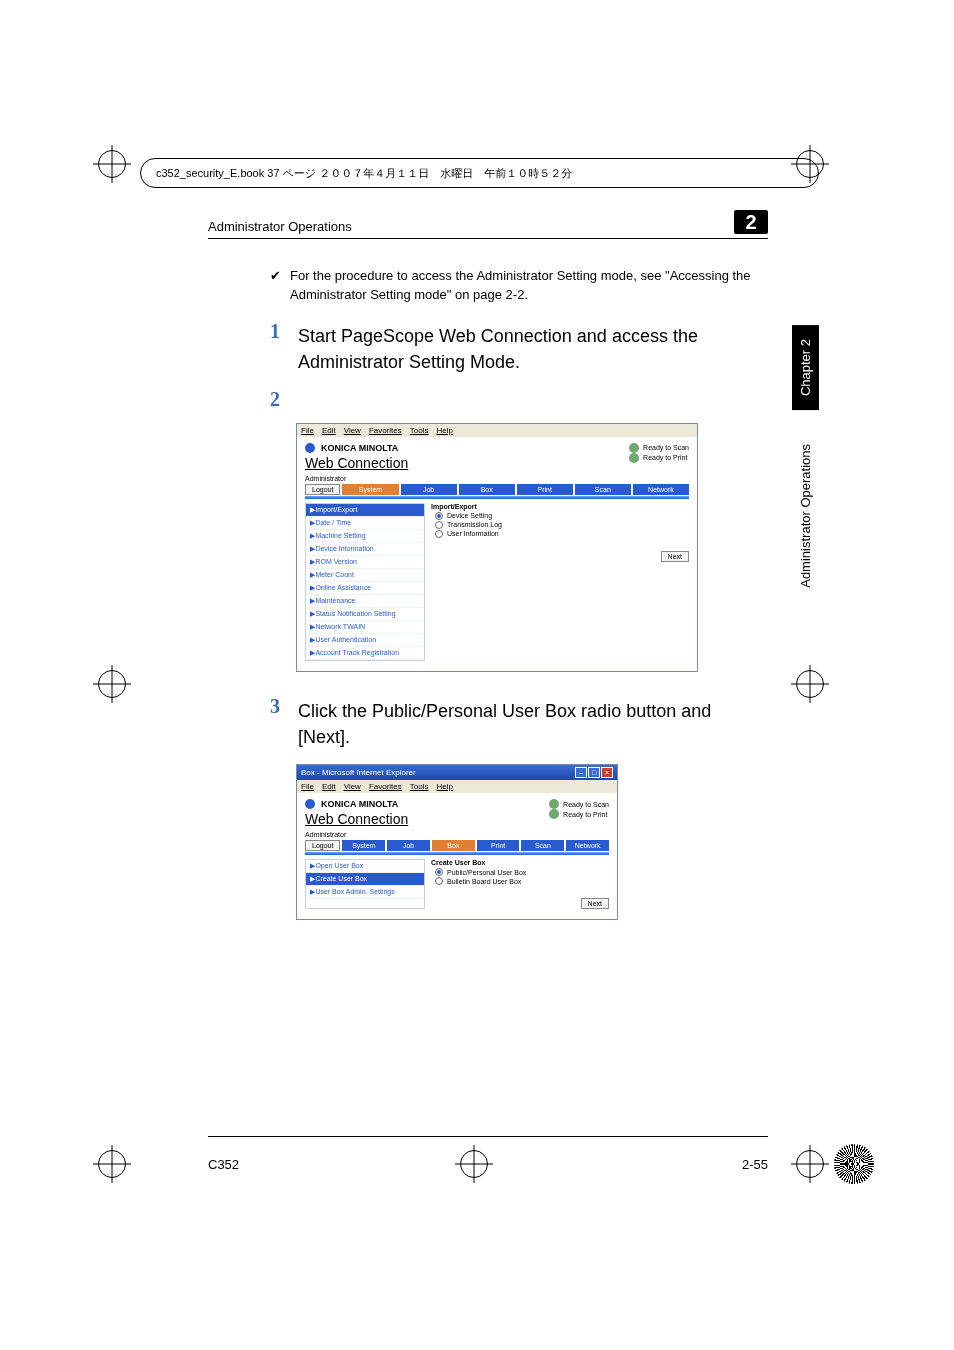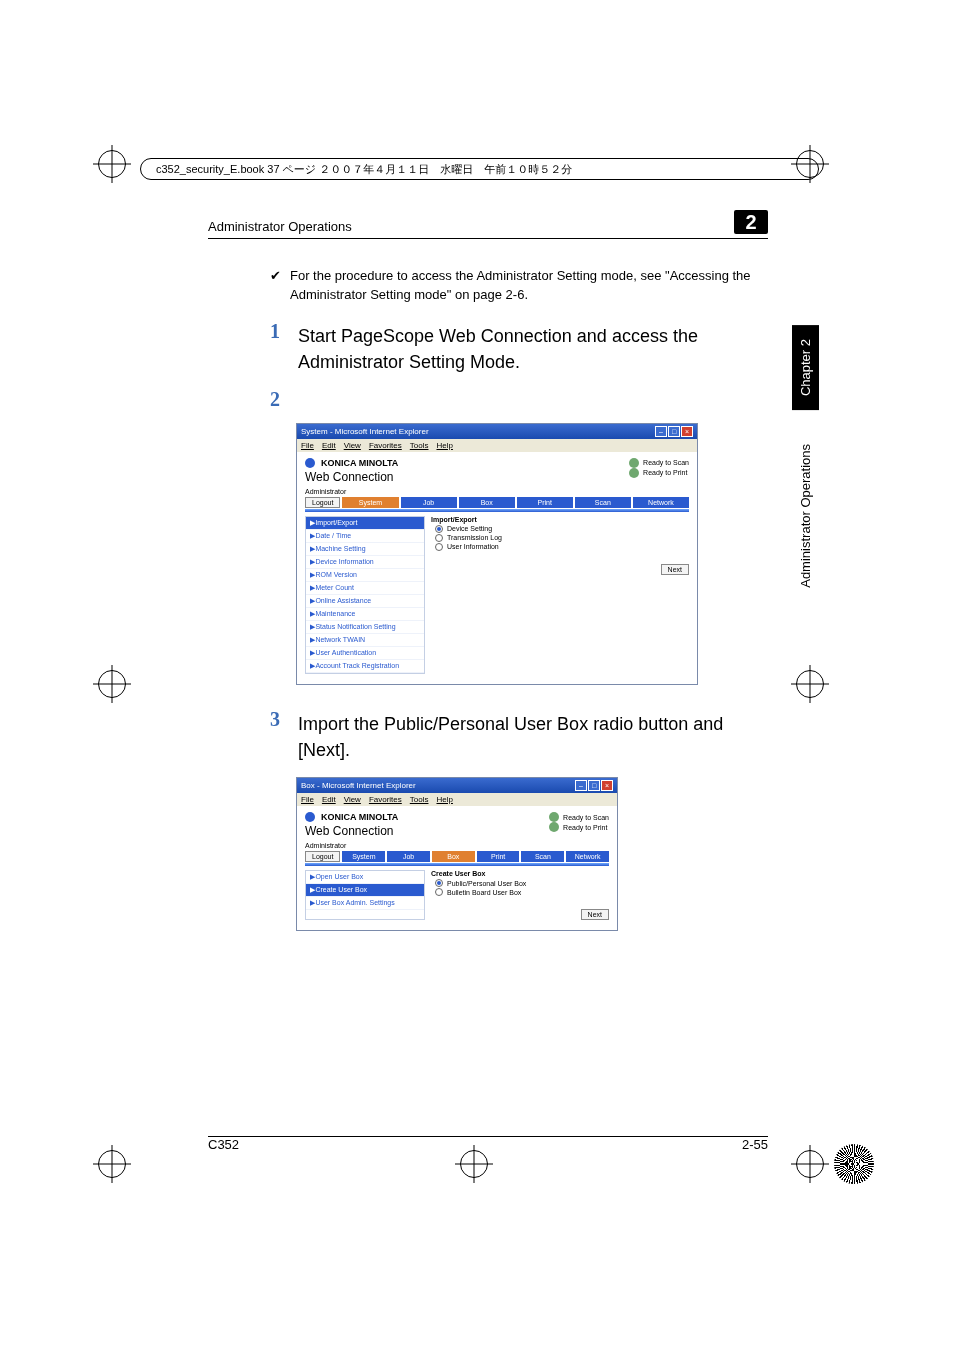--- a/index.html
+++ b/index.html
@@ -10,21 +10,21 @@
     font-family: Arial, Helvetica, sans-serif;
     position: relative;
     color: #000;
   }
 
   .header-strip {
     position: absolute;
     top: 158px;
     left: 140px;
     right: 135px;
-    height: 22px;
+    height: 30px;
     border: 1px solid #000;
     border-radius: 15px;
     display: flex;
     align-items: center;
     padding: 0 15px;
     font-size: 11px;
   }
 
   .page-content {
     position: absolute;
@@ -145,21 +145,21 @@
     width: 10px; height: 10px; border-radius: 50%;
     background: #2a5acf;
   }
   .brand-name { font-weight: bold; font-size: 9px; }
   .status-col { margin-left: 30px; font-size: 7px; }
   .status-row { display: flex; align-items: center; gap: 4px; }
   .status-icon {
     width: 10px; height: 10px; border-radius: 50%;
     background: #6fa86f;
   }
-  .conn-row { font-size: 12px; margin-bottom: 4px; display:flex; align-items:flex-start; gap:4px;}
+  .conn-row { font-size: 14px; margin-bottom: 4px; display:flex; align-items:flex-start; gap:4px;text-decoration:underline;}
   .admin-label { font-size: 7px; margin-bottom: 2px; }
   .tab-row { display: flex; gap: 0; margin-bottom: 1px; }
   .logout-btn {
     border: 1px solid #888;
     background: #f4f4f4;
     padding: 1px 6px;
     font-size: 7px;
   }
   .main-tab {
     flex: 1;
@@ -233,21 +233,21 @@
 
   .footer {
     position: absolute;
     top: 1136px;
     left: 208px;
     width: 560px;
     border-top: 1px solid #000;
     display: flex;
     justify-content: space-between;
     font-size: 13px;
-    padding-top: 0;
+    padding-top: 20px;
   }
 
   
   .reg {
     position: absolute;
     width: 28px; height: 28px;
   }
   .reg-circle {
     position:absolute; inset:0;
     border: 1px solid #000; border-radius: 50%;
@@ -297,45 +297,37 @@
 
   <div class="section-header">
     <div class="section-title-left">Administrator Operations</div>
     <div class="chapter-badge">2</div>
   </div>
 
 
   <div class="checklist">
     <div class="check-row">
       <div class="check-mark">✔</div>
-      <div>For the procedure to access the Administrator Setting mode, see "Accessing the Administrator Setting mode" on page 2-6.</div>
+      <div>For the procedure to access the Administrator Setting mode, see "Accessing the Administrator Setting mode" on page 2-2.</div>
     </div>
   </div>
 
   <div class="steps">
 
     <div class="step">
       <div class="step-num">1</div>
       <div class="step-text">Start PageScope Web Connection and access the Administrator Setting Mode.</div>
     </div>
 
     <div class="step">
       <div class="step-num">2</div>
     </div>
   </div>
 
   <div class="screenshot-frame">
-    <div class="ie-titlebar">
-      <span>System - Microsoft Internet Explorer</span>
-      <div class="ie-window-btns">
-        <span>–</span>
-        <span>□</span>
-        <span class="close-btn">×</span>
-      </div>
-    </div>
     <div class="ie-menubar">
       <span>File</span>
       <span>Edit</span>
       <span>View</span>
       <span>Favorites</span>
       <span>Tools</span>
       <span>Help</span>
     </div>
     <div class="ie-body">
       <div style="display:flex; justify-content:space-between;">
@@ -401,21 +393,21 @@
             </div>
           <div class="next-btn">Next</div>
         </div>
       </div>
     </div>
   </div>
 
   <div class="steps">
     <div class="step">
       <div class="step-num">3</div>
-      <div class="step-text">Import the Public/Personal User Box radio button and [Next].</div>
+      <div class="step-text">Click the Public/Personal User Box radio button and [Next].</div>
     </div>
   </div>
 
   <div class="screenshot-frame" style="width:322px;">
     <div class="ie-titlebar">
       <span>Box - Microsoft Internet Explorer</span>
       <div class="ie-window-btns">
         <span>–</span>
         <span>□</span>
         <span class="close-btn">×</span>

